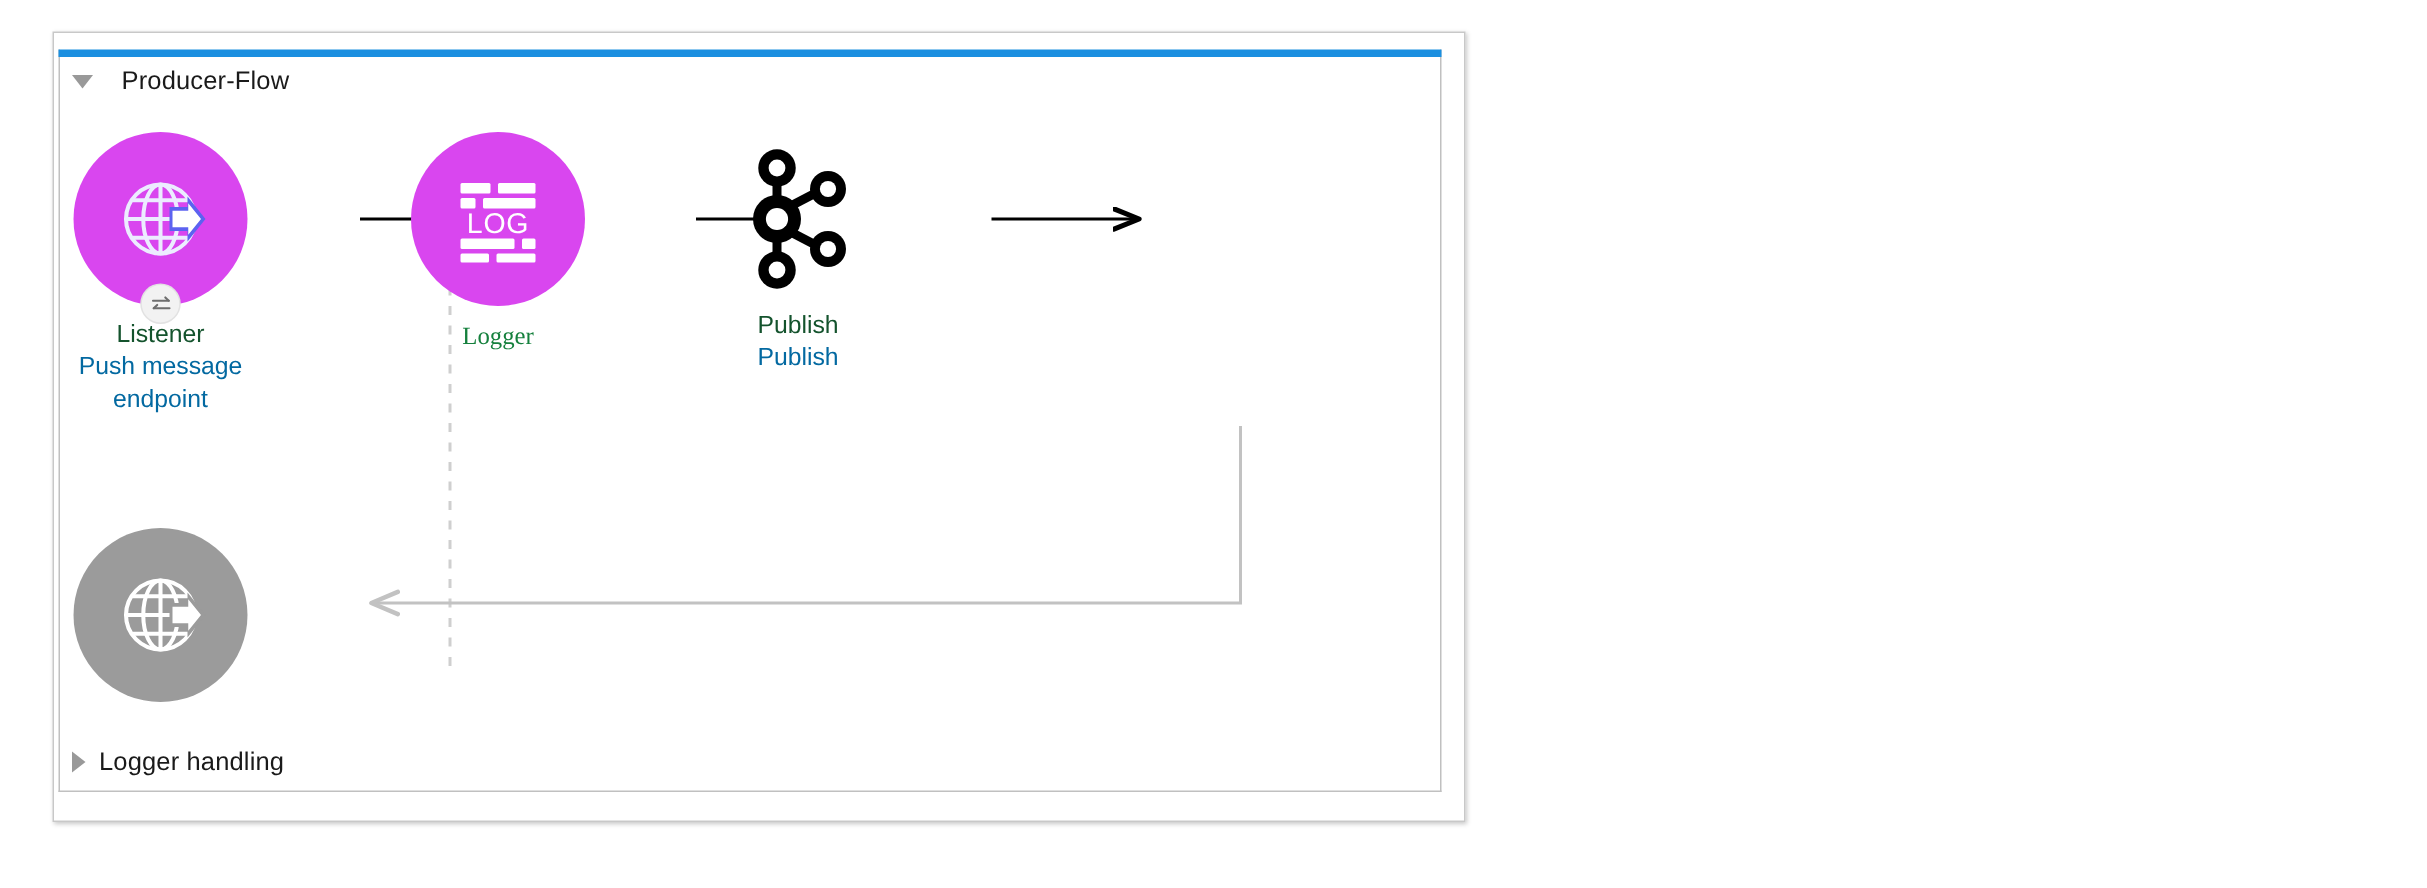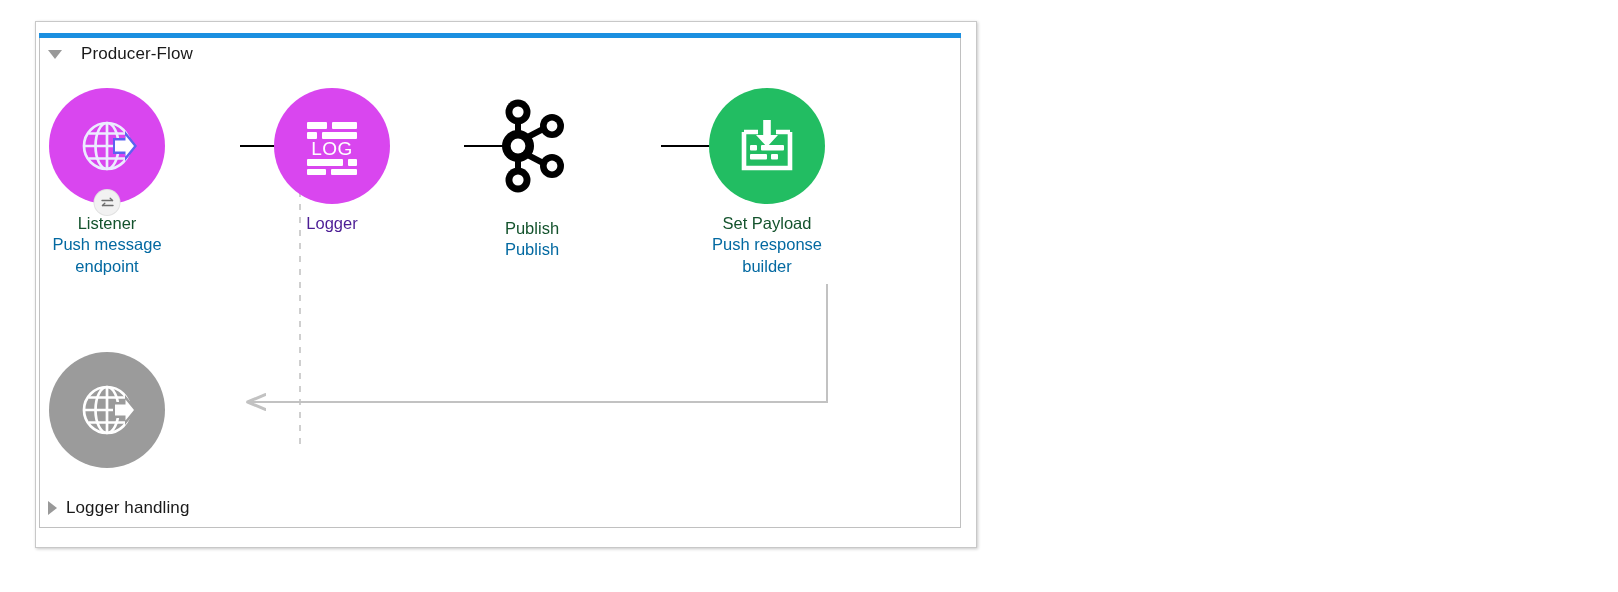--- a/index.html
+++ b/index.html
@@ -66,21 +66,21 @@
   .bubble.grey{background:#9b9b9b;}
   .bubble.plain{background:transparent;}
   .badge{
     position:absolute;left:50%;transform:translateX(-50%);bottom:-11px;
     width:25px;height:25px;border-radius:50%;background:#f2f2f2;
     display:flex;align-items:center;justify-content:center;
     box-shadow:0 0 0 1px #e2e2e2;
   }
   .labels{margin-top:9px;text-align:center;line-height:1.3;}
   .lbl-type{font-size:16.5px;color:#14532d;white-space:nowrap;}
-  .lbl-type.dark{color:#4c1d95;}
+  .lbl-type.dark{color:#15803d;font-family:Liberation Serif, serif;}
   .lbl-name{font-size:16.5px;color:#0369a1;white-space:pre-line;}
 </style>
 </head>
 <body>
 
 <div id="app">
 
   <div class="flow-panel">
 
     <div class="canvas-frame"></div>
@@ -184,45 +184,26 @@
           </g>
           <g fill="#ffffff">
             <circle cx="28" cy="14" r="5.6"></circle>
             <circle cx="28" cy="82" r="5.6"></circle>
             <circle cx="62" cy="28" r="5.4"></circle>
             <circle cx="62" cy="68" r="5.4"></circle>
             <circle cx="28" cy="48" r="7.4"></circle>
           </g>
         </svg>
       </div>
-      <div class="labels" style="margin-top:14px;">
+      <div class="labels" style="margin-top:3px;">
         <div class="lbl-type">Publish</div>
         <div class="lbl-name">Publish</div>
       </div>
     </div>
 
-    <div class="node" style="left:631px;top:66px;">
-      <div class="bubble green">
-        <svg width="62" height="62" viewBox="0 0 62 62">
-          <path d="M8 17 H22 M40 17 H54 M8 17 V53 H54 V17" fill="none" stroke="#ffffff" stroke-width="4.6"></path>
-          <path d="M27.2 5 H34.8 V20 H42 L31 32 L20 20 H27.2 Z" fill="#ffffff"></path>
-          <g fill="#ffffff">
-            <rect x="14" y="30" width="7" height="5.4" rx="1"></rect>
-            <rect x="25" y="30" width="23" height="5.4" rx="1"></rect>
-            <rect x="14" y="39" width="17" height="5.4" rx="1"></rect>
-            <rect x="35" y="39" width="7" height="5.4" rx="1"></rect>
-          </g>
-        </svg>
-      </div>
-      <div class="labels">
-        <div class="lbl-type">Set Payload</div>
-        <div class="lbl-name">Push response
-builder</div>
-      </div>
-    </div>
 
     <div class="node" style="left:-29px;top:330px;">
       <div class="bubble grey">
         <svg width="64" height="64" viewBox="0 0 64 64">
           <g fill="none" stroke="#ffffff" stroke-width="2.7">
             <path d="M32 9 a23 23 0 1 0 0 46 a23 23 0 1 0 0 -46"></path>
             <ellipse cx="32" cy="32" rx="11.5" ry="23"></ellipse>
             <line x1="9" y1="32" x2="55" y2="32"></line>
             <line x1="32" y1="9" x2="32" y2="55"></line>
             <path d="M13.5 19.5 H50.5"></path>

